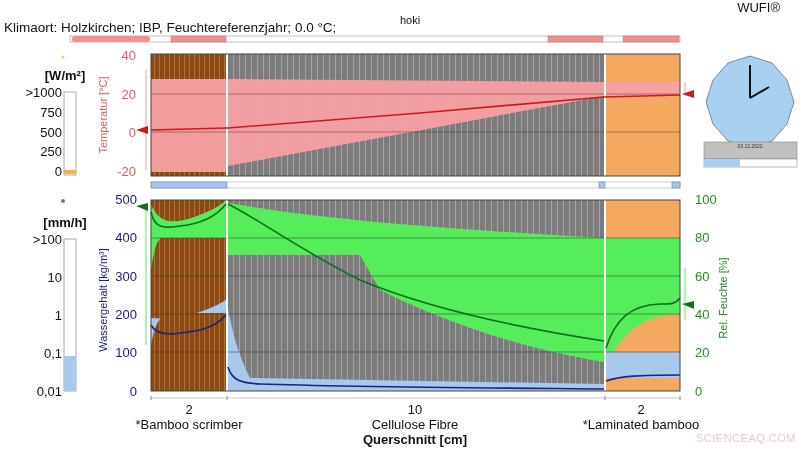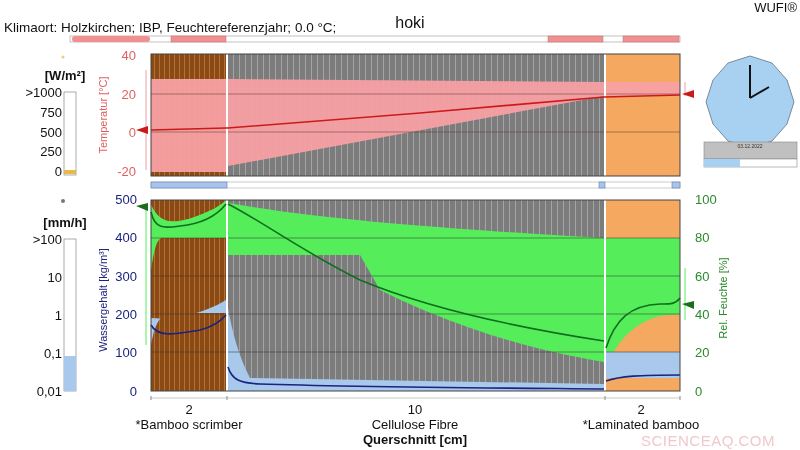--- a/index.html
+++ b/index.html
@@ -1,23 +1,23 @@
 <!DOCTYPE html>
 <html><head>
 <meta charset="utf-8">
 <style>
   html, body { margin:0; padding:0; }
   body { width:800px; height:450px; background:#ffffff; position:relative; overflow:hidden;
          font-family:"Liberation Sans", sans-serif; color:#111; }
   .abs { position:absolute; }
   .title-left { left:4px; top:0px; font-size:13.5px;margin-top:20px; }
-  .title-right { right:3px; top:0px; font-size:13px; }
-  .project { left:390px; top:14px; font-size:16px; width:40px; text-align:center; }
+  .title-right { right:20px; top:0px; font-size:13px; }
+  .project { left:390px; top:14px; font-size:11px; width:40px; text-align:center; }
   svg { position:absolute; left:0; top:0; }
-  .watermark { right:25px; top:432px; font-size:15px; color:#f0c8cc; letter-spacing:0.5px; }
+  .watermark { right:4px; top:432px; font-size:11px; color:#f0c8cc; letter-spacing:0.5px; }
 </style>
 </head>
 <body>
 
 <div class="abs title-left">Klimaort: Holzkirchen; IBP, Feuchtereferenzjahr; 0.0 °C;</div>
 <div class="abs title-right">WUFI®</div>
 <div class="abs project">hoki</div>
 
 <svg width="800" height="450" viewBox="0 0 800 450">
   <defs>

